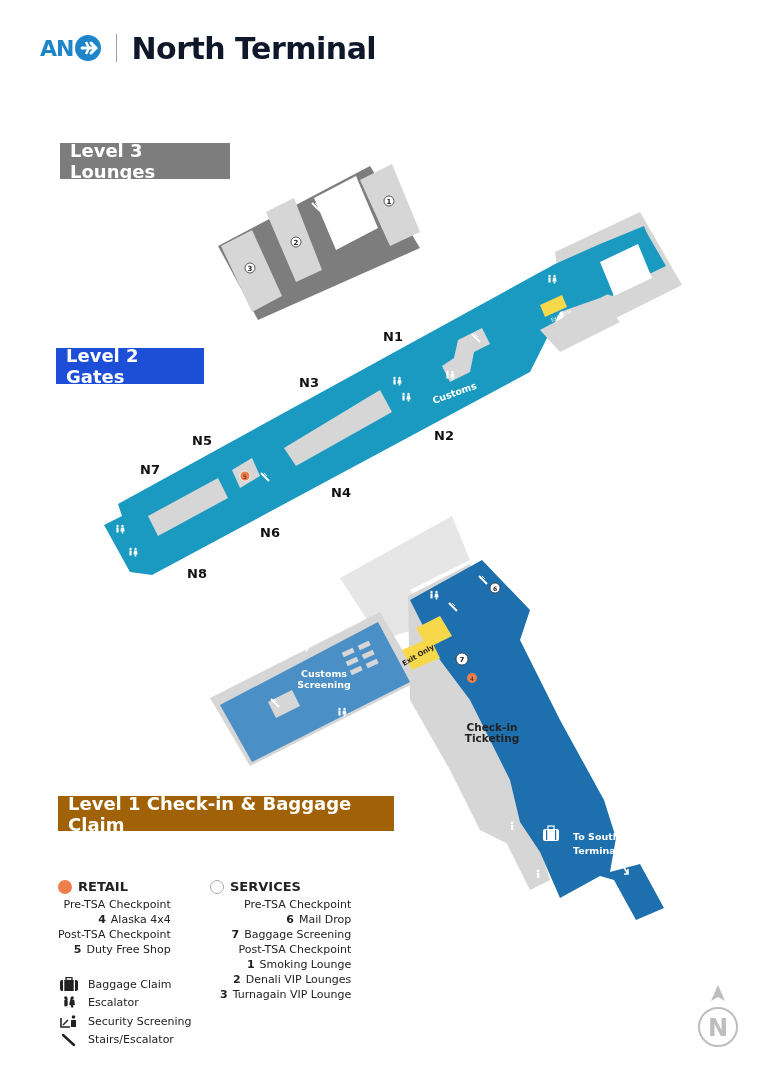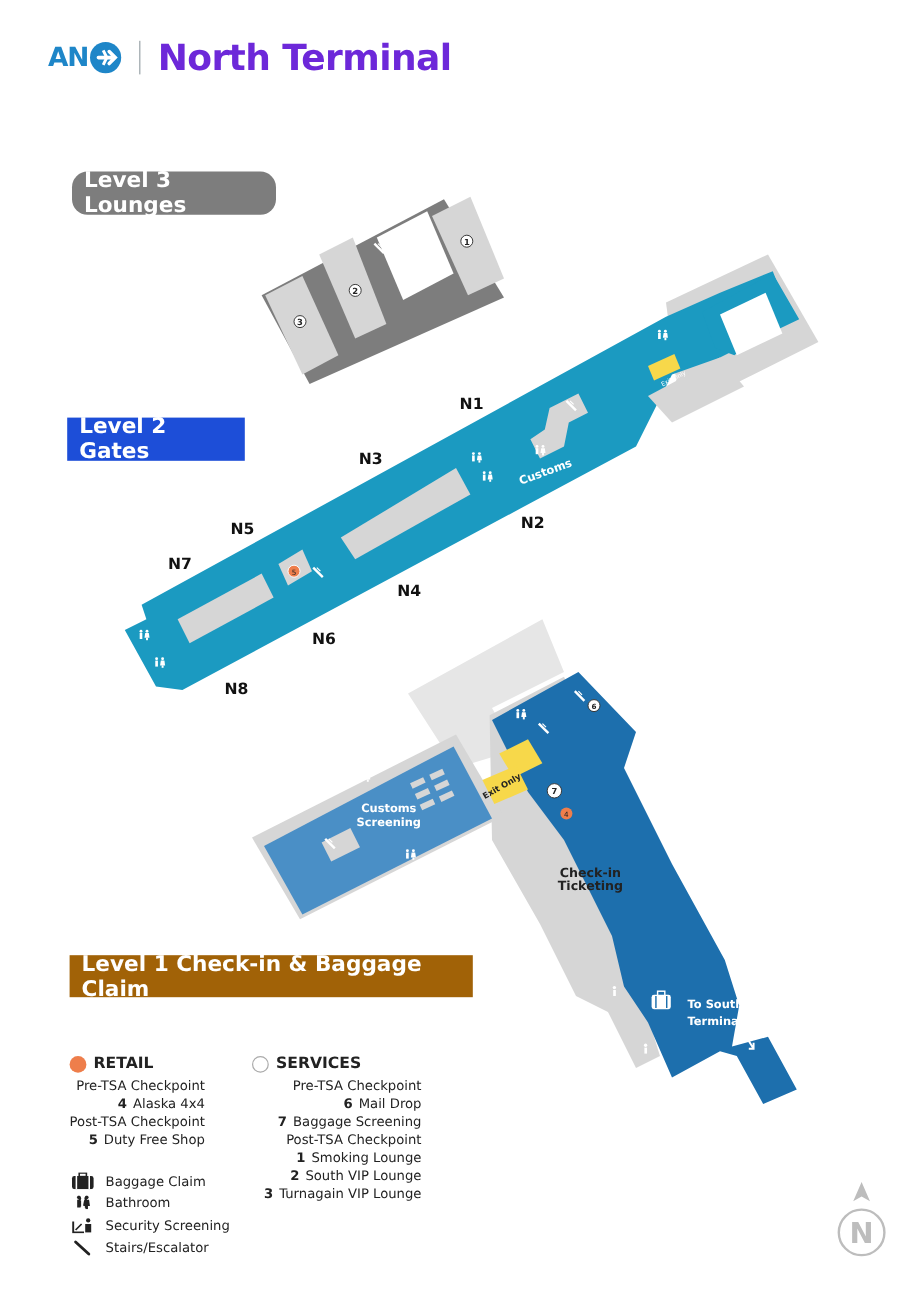--- a/index.html
+++ b/index.html
@@ -2,24 +2,24 @@
 <html><head>
 <meta charset="utf-8">
 <style>
   html, body { margin: 0; padding: 0; background: #ffffff; }
   body { width: 768px; height: 1077px; position: relative; overflow: hidden;
          font-family: "DejaVu Sans", "Liberation Sans", sans-serif; }
   .header { position: absolute; left: 40px; top: 28px; height: 40px; display: flex; align-items: center; }
   .logo { font-weight: 700; font-size: 22px; color: #1e86c8; letter-spacing: -1px; display: flex; align-items: center; }
   .logo-plane { display: inline-block; width: 28px; height: 28px; margin-left: 1px; }
   .divider { width: 1px; height: 28px; background: #9aa3a8; margin: 0 14px 0 14px; }
-  .title { font-weight: 700; font-size: 30px; color: #6d28d9; letter-spacing: -0.5px; }
+  .title { font-weight: 700; font-size: 30px; color: #0f172a; letter-spacing: -0.5px; }
   .level-label { position: absolute; color: #ffffff; font-weight: 700; font-size: 18px; padding: 0 10px;
                  display: flex; align-items: center; box-sizing: border-box; }
-  .lvl3 { left: 60px; top: 143px; width: 170px; height: 36px; background: #7d7d7d; border-radius: 13px; }
+  .lvl3 { left: 60px; top: 143px; width: 170px; height: 36px; background: #7d7d7d; }
   .lvl2 { left: 56px; top: 348px; width: 148px; height: 36px; background: #1d4ed8; }
   .lvl1 { left: 58px; top: 796px; width: 336px; height: 35px; background: #a16207; }
   svg.map { position: absolute; left: 0; top: 0; }
   .gate { font-family: "DejaVu Sans", sans-serif; font-weight: 700; font-size: 13px; fill: #111; }
   .maplbl { font-family: "DejaVu Sans", sans-serif; font-weight: 700; font-size: 9.5px; fill: #ffffff; }
   .maplbl-dark { font-family: "DejaVu Sans", sans-serif; font-weight: 700; font-size: 10.5px; fill: #222; }
   .legend { position: absolute; font-size: 11px; color: #222; line-height: 15px; text-align: right; }
   .legend .head { font-weight: 700; font-size: 13px; display: flex; align-items: center; gap: 6px; margin-bottom: 3px; }
   .dot { width: 14px; height: 14px; border-radius: 50%; display: inline-block; }
   .dot.retail { background: #ee7e4b; }
@@ -224,21 +224,21 @@
 <div class="legend" style="left:210px; top:879px;">
   <div class="head">
     <span class="dot services"></span>
     <span>SERVICES</span>
   </div>
   <div class="sub">Pre-TSA Checkpoint</div>
   <div class="item"><span class="num">6</span><span>Mail Drop</span></div>
   <div class="item"><span class="num">7</span><span>Baggage Screening</span></div>
   <div class="sub">Post-TSA Checkpoint</div>
   <div class="item"><span class="num">1</span><span>Smoking Lounge</span></div>
-  <div class="item"><span class="num">2</span><span>South VIP Lounge</span></div>
+  <div class="item"><span class="num">2</span><span>Denali VIP Lounges</span></div>
   <div class="item"><span class="num">3</span><span>Turnagain VIP Lounge</span></div>
 </div>
 
 <div class="legend-icons">
   <div class="icon-row">
     <span class="ic">
       <svg width="20" height="14" viewBox="0 0 20 14">
           <rect x="1" y="3" width="18" height="11" rx="2" fill="#222"></rect>
           <rect x="7" y="0.5" width="6" height="3" fill="none" stroke="#222" stroke-width="1.3"></rect>
           <rect x="4" y="3" width="1.3" height="11" fill="#fff"></rect>
@@ -253,21 +253,21 @@
           <use href="#wcdark"></use>
           <g transform="scale(1.3)">
             <circle cx="-2.5" cy="-4" r="1.2" fill="#222"></circle>
             <rect x="-3.6" y="-2.5" width="2.2" height="5" fill="#222"></rect>
             <circle cx="2.5" cy="-4" r="1.2" fill="#222"></circle>
             <path d="M1 -2.5 L4 -2.5 L4.6 1.5 L0.4 1.5 Z" fill="#222"></path>
             <rect x="1.7" y="1.5" width="1.6" height="2" fill="#222"></rect>
           </g>
         </svg>
     </span>
-    <span>Bathroom</span>
+    <span>Escalator</span>
   </div>
   <div class="icon-row">
     <span class="ic">
       <svg width="18" height="14" viewBox="0 0 18 14">
           <path d="M1 4 L1 13 L10 13" stroke="#222" stroke-width="1.6" fill="none"></path>
           <path d="M3 11 L8 6" stroke="#222" stroke-width="1.4"></path>
           <rect x="11" y="6" width="5" height="7" fill="#222"></rect>
           <circle cx="13.5" cy="3" r="1.8" fill="#222"></circle>
         </svg>
     </span>

